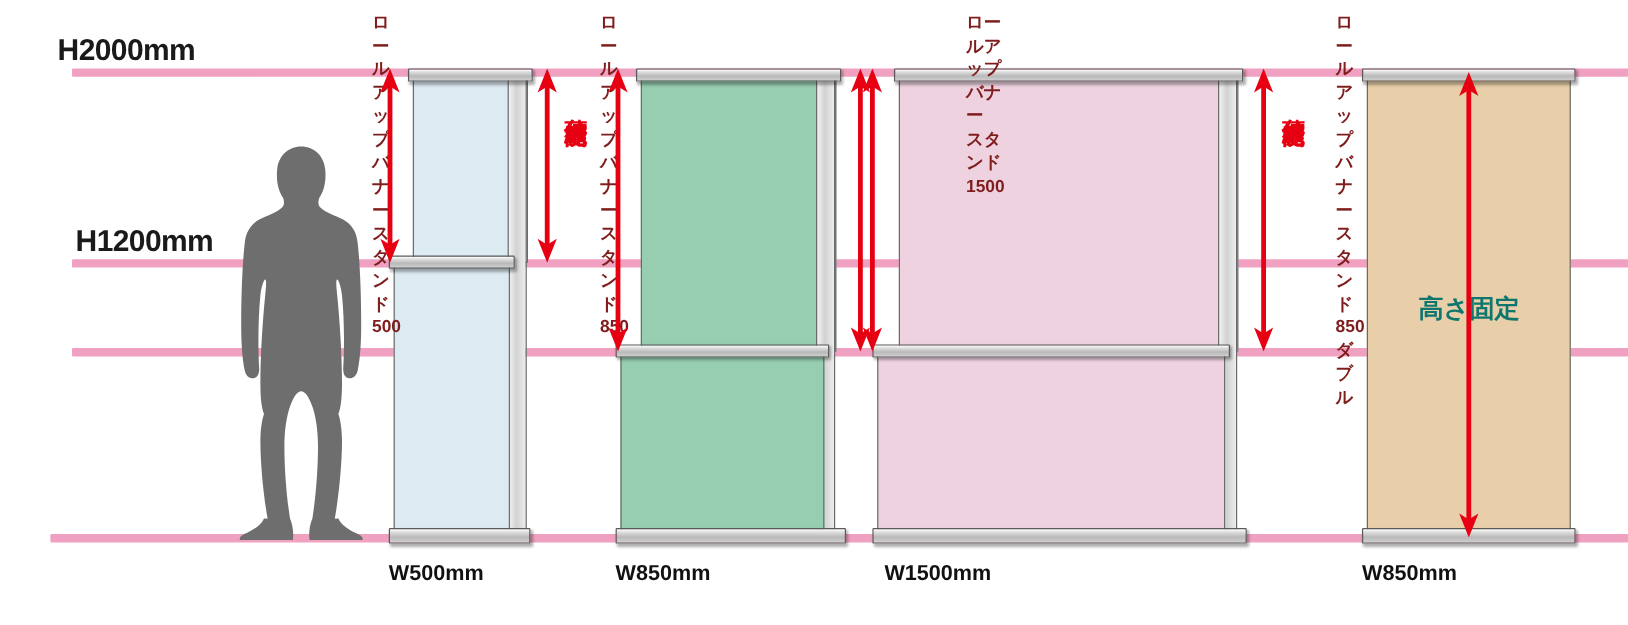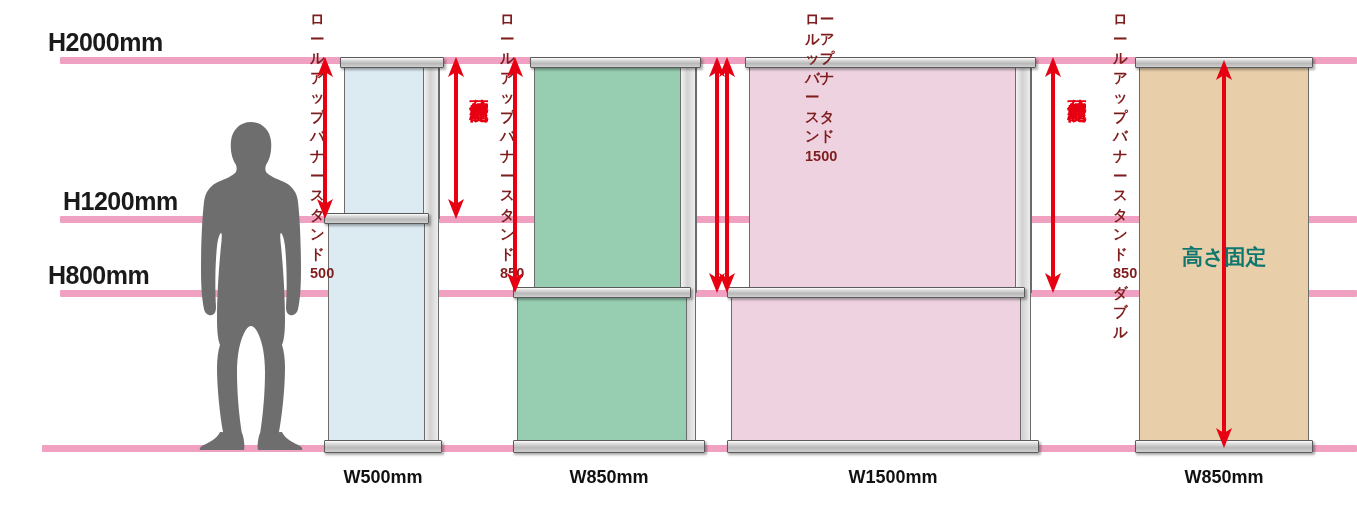--- a/index.html
+++ b/index.html
@@ -100,38 +100,36 @@
     white-space:pre-line;
     z-index:6;
   }
 
   
   .wlabel{
     position:absolute;
     font-size:18px;
     font-weight:bold;
     color:#111;
-    text-align:center;
     white-space:nowrap;
     z-index:6;
   }
 </style>
 </head>
 <body>
 
 <div id="stage">
 
   <div class="hline" style="left:60px; top:57px; width:1297px;"></div>
   <div class="hline" style="left:60px; top:216px; width:1297px;"></div>
   <div class="hline" style="left:60px; top:290px; width:1297px;"></div>
   <div class="hline" style="left:42px; top:445px; width:1315px;"></div>
 
   <div class="hlabel" style="left:48px; top:28px;">H2000mm</div>
   <div class="hlabel" style="left:48px; top:187px;margin-left:15px;">H1200mm</div>
-  <div class="hlabel" style="left:48px; top:261px;">H800mm</div>
 
   <svg class="person" style="left:196px; top:120px;" width="110" height="330" viewBox="0 0 110 330">
     <path fill="#6e6e6e" d="
       M55,2
       C44,2 36,10 35,21
       C34,31 36,39 40,45
       C41,48 41,51 39,53
       C35,57 26,60 20,63
       C13,67 9,73 8,82
       C6,99 5,126 5,150

